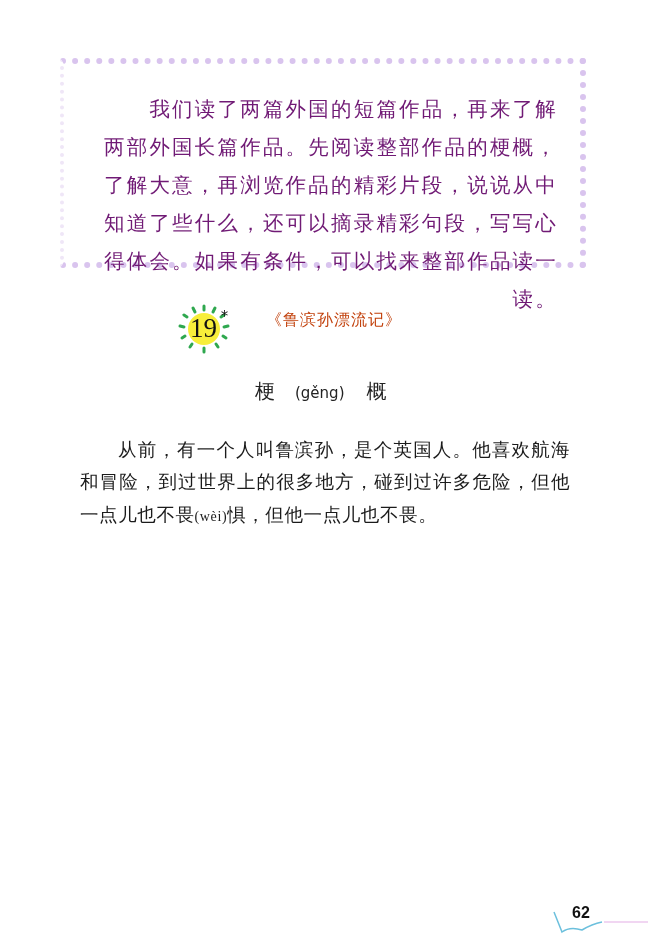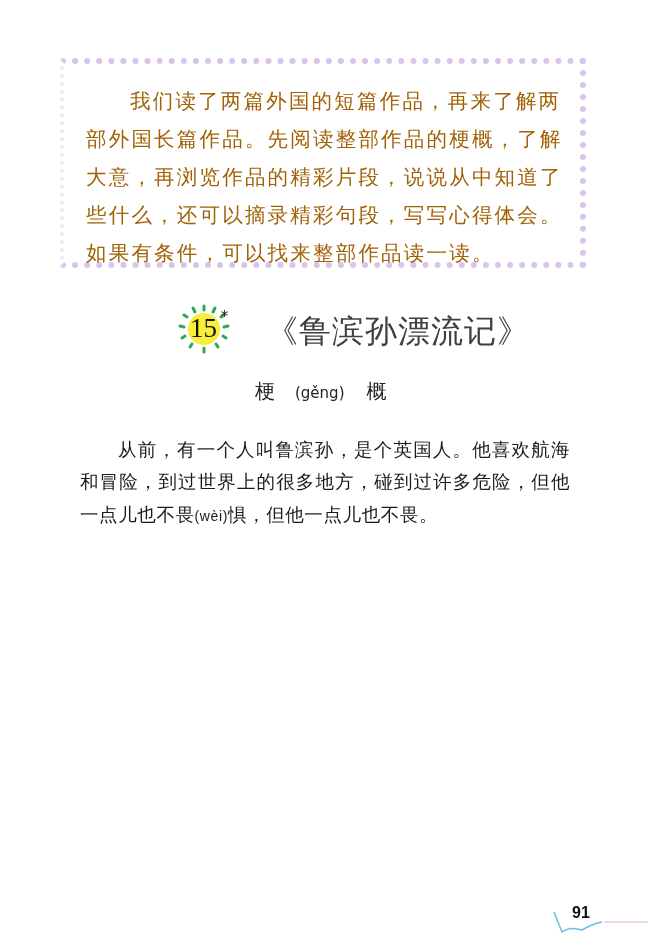--- a/index.html
+++ b/index.html
@@ -11,49 +11,49 @@
       position: absolute; left: 60px; top: 58px; width: 526px; height: 210px;
       box-sizing: border-box;
       border-top: 6px dotted #d9c4ee;
       border-bottom: 6px dotted #d9c4ee;
       border-right: 6px dotted #d9c4ee;
       border-left: 4px dotted #efe6f7;
       padding: 18px 14px 0 22px;
     }
     .intro-text {
       font-family: "DejaVu Sans", "Liberation Sans", sans-serif;
-      font-size: 20.5px; line-height: 38px; letter-spacing: 2.2px; margin: 0;
-      text-indent: 44px; color: #a16207;
+      font-size: 20.5px; line-height: 38px; letter-spacing: 2.2px; margin: 8px;
+      text-indent: 44px; color: #701a75; text-align: right;
     }
     .title-row { position: absolute; top: 302px; left: 0; width: 650px; height: 52px; }
     .badge {
       position: absolute; left: 178px; top: 2px; width: 58px; height: 50px;
     }
     .badge-num {
       position: absolute; left: 12px; top: 9px; font-family: "Liberation Serif", serif;
       font-size: 27px; color: #111; line-height: 30px;
     }
     .badge-star { position: absolute; left: 43px; top: 4px; font-size: 14px; color: #111; }
     .title {
-      position: absolute; left: 266px; top: 8px; font-size: 32px; color: #404040;
+      position: absolute; left: 266px; top: 8px; font-size: 16px; color: #c2410c;
       font-family: "DejaVu Sans", "Liberation Sans", sans-serif; letter-spacing: 1px;
     }
     .subtitle {
       position: absolute; top: 378px; left: 255px; font-size: 20px; color: #222;
       font-family: "DejaVu Sans", "Liberation Sans", sans-serif;
     }
     .subtitle .pinyin { font-size: 15px; margin-left: 20px; }
     .subtitle .gap { display: inline-block; width: 22px; }
     .body-text { position: absolute; left: 80px; top: 434px; width: 490px; }
     .para {
       font-family: "DejaVu Serif", "Liberation Serif", serif;
       font-size: 18.5px; line-height: 32.3px; margin: 0; text-indent: 38px; letter-spacing: 0.6px;
       text-align: justify; color: #1b1b1b;
     }
-    .pinyin-inline { font-family: Liberation Sans, sans-serif; font-size: 14px; }
+    .pinyin-inline { font-family: Liberation Serif, serif; font-size: 14px; }
     .page-num {
       position: absolute; left: 572px; top: 904px; font-family: "Liberation Sans", sans-serif;
       font-weight: bold; font-size: 16px; color: #111;
     }
     .book-icon { position: absolute; left: 552px; top: 900px; width: 98px; height: 40px; }
   </style>
 </head>
 <body>
 
 <div class="intro-box">
@@ -72,31 +72,31 @@
         <line x1="46" y1="11" x2="43" y2="13"></line>
         <line x1="2" y1="22" x2="6" y2="23"></line>
         <line x1="50" y1="22" x2="46" y2="23"></line>
         <line x1="4" y1="34" x2="7" y2="32"></line>
         <line x1="48" y1="34" x2="45" y2="32"></line>
         <line x1="12" y1="43" x2="14" y2="40"></line>
         <line x1="40" y1="43" x2="38" y2="40"></line>
         <line x1="26" y1="48" x2="26" y2="44"></line>
       </g>
     </svg>
-    <span class="badge-num">15</span>
+    <span class="badge-num">19</span>
     <span class="badge-star">*</span>
   </div>
   <div class="title">《鲁滨孙漂流记》</div>
 </div>
 
 <div class="subtitle">
   <span>梗</span><span class="pinyin">(gěng)</span><span class="gap"></span><span>概</span>
 </div>
 
 <div class="body-text">
   <p class="para"><span>从前，有一个人叫鲁滨孙，是个英国人。他喜欢航海和冒险，到过世界上的很多地方，碰到过许多危险，但他一点儿也不畏</span><span class="pinyin-inline">(wèi)</span><span>惧，但他一点儿也不畏。</span></p>
 </div>
 
 <svg class="book-icon" viewBox="0 0 98 40">
   <path d="M2 12 L10 32 Q18 26 30 30 Q40 24 50 22" fill="none" stroke="#6cc0dd" stroke-width="1.5"></path>
   <line x1="52" y1="22" x2="96" y2="22" stroke="#ecc8ee" stroke-width="1.5"></line>
 </svg>
-<div class="page-num">91</div>
+<div class="page-num">62</div>
 
 </body></html>

